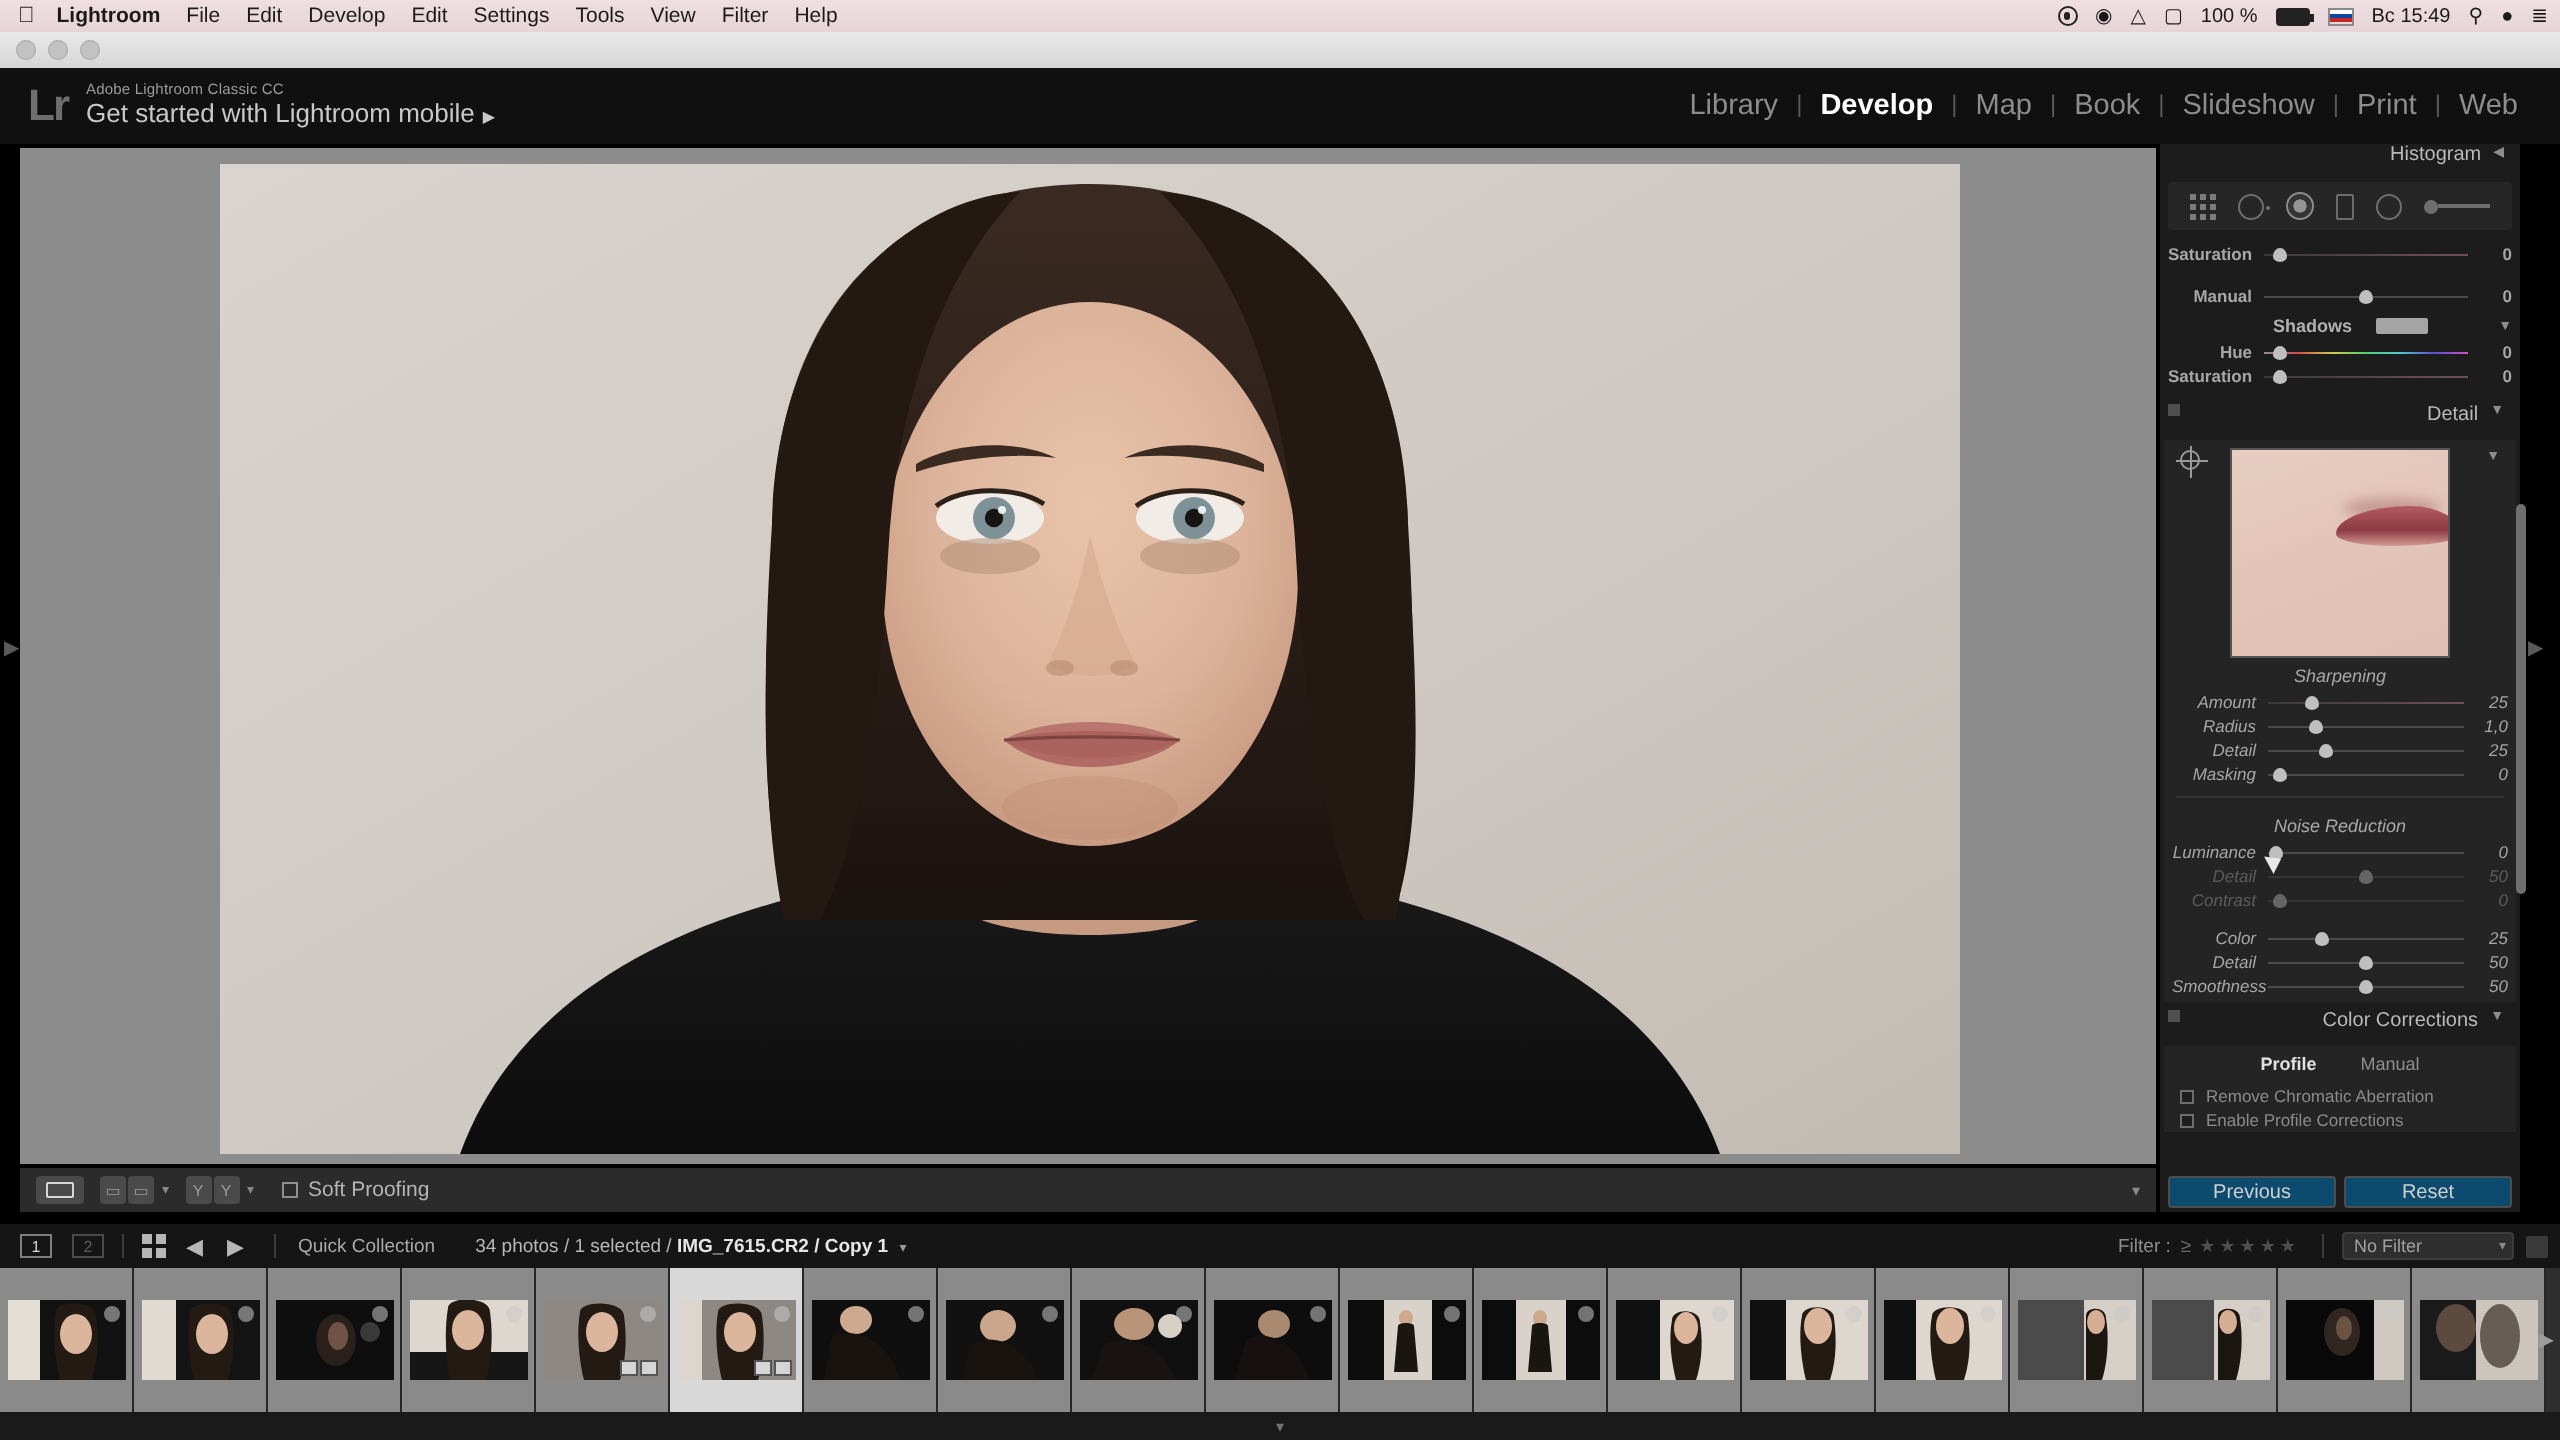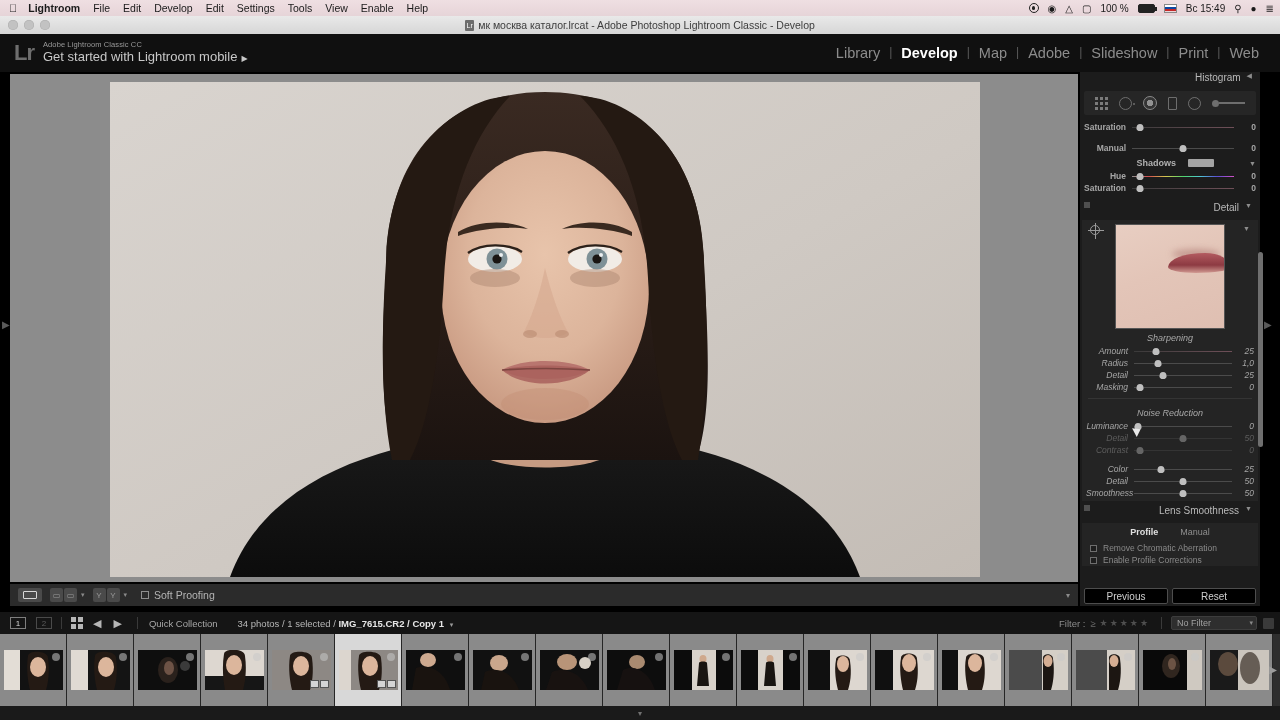--- a/index.html
+++ b/index.html
@@ -162,21 +162,21 @@
 
   .lens-tabs { display:flex; justify-content:center; gap:22px; padding:4px 0 5px 0;
                font-size:9px; color:#8e8e8e; background:#242424; margin:0 2px; }
   .lens-tabs .on { color:#e0e0e0; font-weight:bold; }
   .chk-row { display:flex; align-items:center; padding:1px 0 1px 8px; font-size:8.5px;
              color:#8a8a8a; background:#242424; margin:0 2px; }
   .chk { width:7px;height:7px;border:1px solid #6e6e6e; margin-right:6px; background:#1e1e1e;}
 
   .panel-buttons { position:absolute; left:0; bottom:0; width:180px; height:20px;
                    display:flex; gap:4px; padding:0 4px; align-items:center; }
-  .pbtn { flex:1; height:16px; background:#000000; border:1px solid #4d4d4d; border-radius:2px;
+  .pbtn { flex:1; height:16px; background:#0c4a6e; border:1px solid #4d4d4d; border-radius:2px;
           display:flex;align-items:center;justify-content:center; color:#cfcfcf; font-size:10px;}
   .scrollbar { position:absolute; right:-3px; top:180px; width:5px; height:195px;
                background:#6f6f6f; border-radius:3px; }
 
   
   .fs-bar {
     position:absolute; left:0; top:612px; width:1280px; height:22px;
     background:#151515; display:flex; align-items:center; font-size:9.5px; color:#a8a8a8;
   }
   .fs-sq { width:16px;height:12px;border:1px solid #7e7e7e; margin-left:10px;
@@ -231,21 +231,21 @@
   <div class="macbar">
     <span class="apple"></span>
     <span class="mi bold">Lightroom</span>
     <span class="mi">File</span>
     <span class="mi">Edit</span>
     <span class="mi">Develop</span>
     <span class="mi">Edit</span>
     <span class="mi">Settings</span>
     <span class="mi">Tools</span>
     <span class="mi">View</span>
-    <span class="mi">Enable</span>
+    <span class="mi">Filter</span>
     <span class="mi">Help</span>
     <span class="right">
       <span class="circ"></span>
       <span>◉</span>
       <span>△</span>
       <span>▢</span>
       <span>100 %</span>
       <span class="batt"></span>
       <span class="flag">
           <i class="w"></i>
@@ -258,40 +258,36 @@
       <span>≣</span>
     </span>
   </div>
 
   <div class="titlebar">
     <span class="lights">
       <span></span>
       <span></span>
       <span></span>
     </span>
-    <span class="titletext">
-      <span class="docicon">Lr</span>
-      <span>мк москва каталог.lrcat - Adobe Photoshop Lightroom Classic - Develop</span>
-    </span>
   </div>
 
   <div class="lr-header">
     <span class="lr-logo">Lr</span>
     <span class="lr-ident">
       <div class="small">Adobe Lightroom Classic CC</div>
       <div class="big"><span>Get started with Lightroom mobile</span><span class="arrow">▶</span></div>
     </span>
     <span class="modules">
       <span class="m">Library</span>
       <span class="sep">|</span>
       <span class="m active">Develop</span>
       <span class="sep">|</span>
       <span class="m">Map</span>
       <span class="sep">|</span>
-      <span class="m">Adobe</span>
+      <span class="m">Book</span>
       <span class="sep">|</span>
       <span class="m">Slideshow</span>
       <span class="sep">|</span>
       <span class="m">Print</span>
       <span class="sep">|</span>
       <span class="m">Web</span>
     </span>
   </div>
 
   <div class="canvas">
@@ -549,21 +545,21 @@
         <span class="sl-track">
             <span class="line plain"></span>
             <span class="knob" style="left:50%"></span>
           </span>
         <span class="sl-val">50</span>
       </div>
     </div>
 
     <div class="panel-title with-sq" style="margin-top:4px;">
       <span class="sq"></span>
-      <span>Lens Smoothness</span>
+      <span>Color Corrections</span>
       <span class="tri">▼</span>
     </div>
     <div class="lens-tabs">
       <span class="on">Profile</span>
       <span>Manual</span>
     </div>
     <div class="chk-row">
       <span class="chk"></span>
       <span>Remove Chromatic Aberration</span>
     </div>

